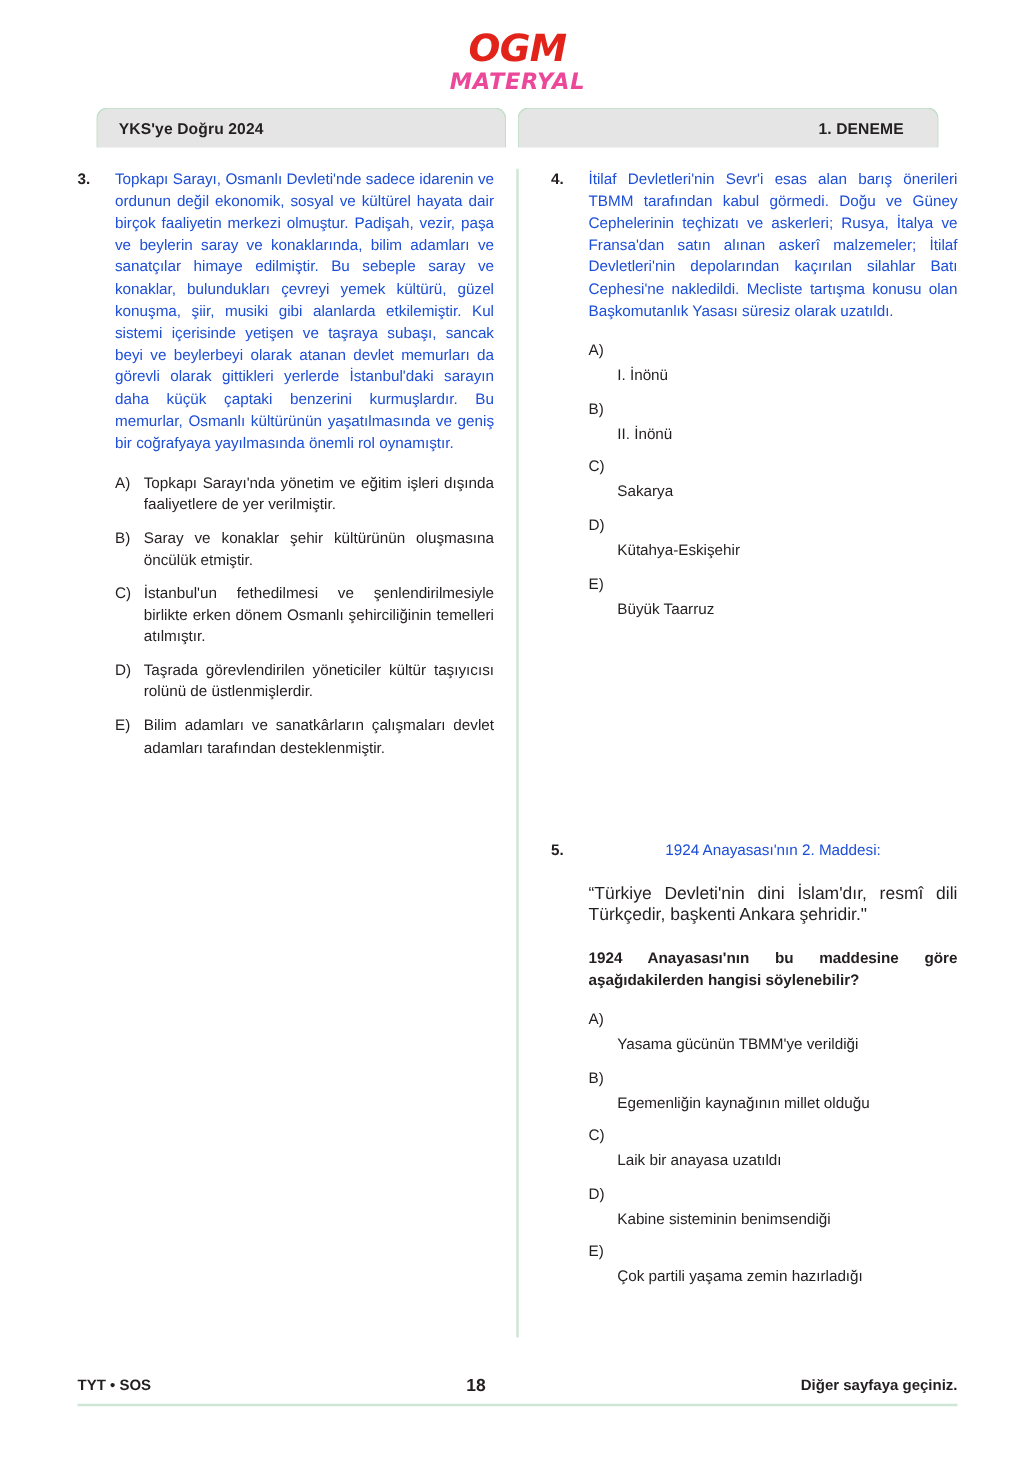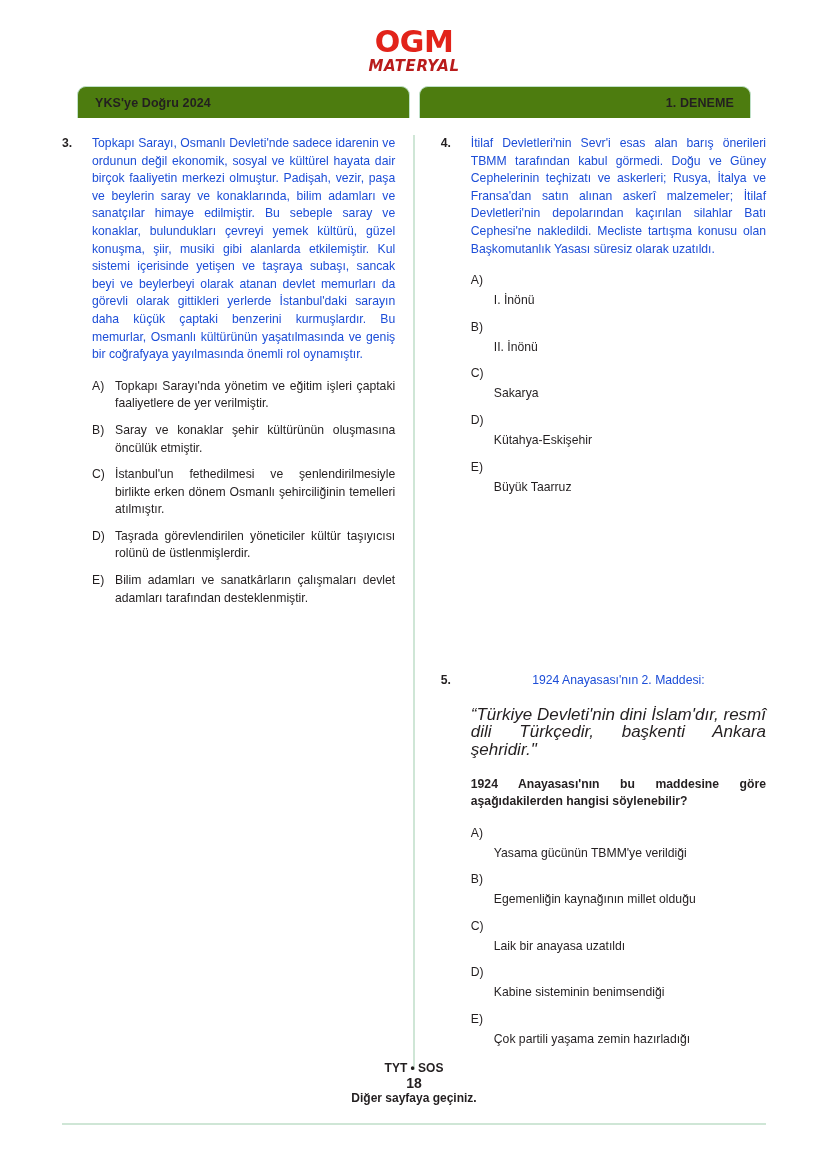--- a/index.html
+++ b/index.html
@@ -23,56 +23,57 @@
     display: flex;
     align-items: center;
     justify-content: center;
     flex-direction: column;
     padding-top: 22px;
     box-sizing: border-box;
   }
   .logo-ogm {
     font-family: "DejaVu Sans", sans-serif;
     font-weight: bold;
+    font-style: italic;
     font-size: 30px;
     letter-spacing: -0.5px;
     color: #e2231a;
     line-height: 1;
   }
   .logo-materyal {
     font-family: "DejaVu Sans", sans-serif;
     font-weight: bold;
     font-style: italic;
-    font-size: 15px;
+    font-size: 18px;
     letter-spacing: 0.6px;
-    color: #b91c1c;
+    color: #ec4899;
     line-height: 1;
     margin-top: 2px;
   }
 
   
   .header-row {
     display: flex;
     justify-content: space-between;
     margin: 8px 77px 0 77px;
     gap: 9px;
   }
   .header-box {
     flex: 1 1 0;
     border: 1.4px solid #bfe0c8;
     border-bottom: none;
     border-radius: 9px 9px 0 0;
     height: 32px;
     display: flex;
     align-items: center;
     box-sizing: border-box;
-    background: #4d7c0f;
+    background: #e5e5e5;
   }
   .header-box.left { justify-content: flex-start; padding-left: 17px; }
-  .header-box.right { justify-content: flex-end; padding-right: 16px; }
+  .header-box.right { justify-content: flex-end; padding-right: 27px; }
   .header-box span {
     font-size: 12.5px;
     font-weight: bold;
     color: #231f20;
     letter-spacing: 0.1px;
   }
 
   
   .content {
     display: flex;
@@ -145,46 +146,44 @@
     flex: 0 0 23px;
     width: 23px;
   }
   .opt-text {
     flex: 1 1 auto;
     text-align: justify;
   }
   .opt-text.nojust { text-align: left; margin-top: 20px; }
 
   .quote {
-    font-size: 17px;
+    font-size: 14px;
     line-height: 17.6px;
     text-align: justify;
     color: #231f20;
     margin: 16px 0 0 0;
-    font-style: italic;
   }
 
   .spacer-q5 { height: 176px; }
 
   
   .footer {
     position: absolute;
     left: 62px;
     right: 62px;
     bottom: 42px;
   }
   .footer-inner {
     display: flex;
     align-items: center;
     justify-content: space-between;
     font-size: 12px;
     font-weight: bold;
     color: #231f20;
-    padding-bottom: 18px;
-    flex-direction: column;
+    padding-bottom: 7px;
   }
   .footer-center { font-size: 14px; font-weight: bold; }
   .footer-rule {
     height: 1.6px;
     background: #cfe6d6;
     width: 100%;
   }
 </style>
 </head>
 <body>
@@ -207,21 +206,21 @@
 
   <div class="col left">
 
     <div class="question">
       <div class="q-num">3.</div>
       <div class="q-body">
         <p class="passage">Topkapı Sarayı, Osmanlı Devleti'nde sadece idarenin ve ordunun değil ekonomik, sosyal ve kültürel hayata dair birçok faaliyetin merkezi olmuştur. Padişah, vezir, paşa ve beylerin saray ve konaklarında, bilim adamları ve sanatçılar himaye edilmiştir. Bu sebeple saray ve konaklar, bulundukları çevreyi yemek kültürü, güzel konuşma, şiir, musiki gibi alanlarda etkilemiştir. Kul sistemi içerisinde yetişen ve taşraya subaşı, sancak beyi ve beylerbeyi olarak atanan devlet memurları da görevli olarak gittikleri yerlerde İstanbul'daki sarayın daha küçük çaptaki benzerini kurmuşlardır. Bu memurlar, Osmanlı kültürünün yaşatılmasında ve geniş bir coğrafyaya yayılmasında önemli rol oynamıştır.</p>
         <ul class="options">
           <li>
             <span class="opt-letter">A)</span>
-            <span class="opt-text">Topkapı Sarayı'nda yönetim ve eğitim işleri çaptaki faaliyetlere de yer verilmiştir.</span>
+            <span class="opt-text">Topkapı Sarayı'nda yönetim ve eğitim işleri dışında faaliyetlere de yer verilmiştir.</span>
           </li>
           <li>
             <span class="opt-letter">B)</span>
             <span class="opt-text">Saray ve konaklar şehir kültürünün oluşmasına öncülük etmiştir.</span>
           </li>
           <li>
             <span class="opt-letter">C)</span>
             <span class="opt-text">İstanbul'un fethedilmesi ve şenlendirilmesiyle birlikte erken dönem Osmanlı şehirciliğinin temelleri atılmıştır.</span>
           </li>
           <li>

